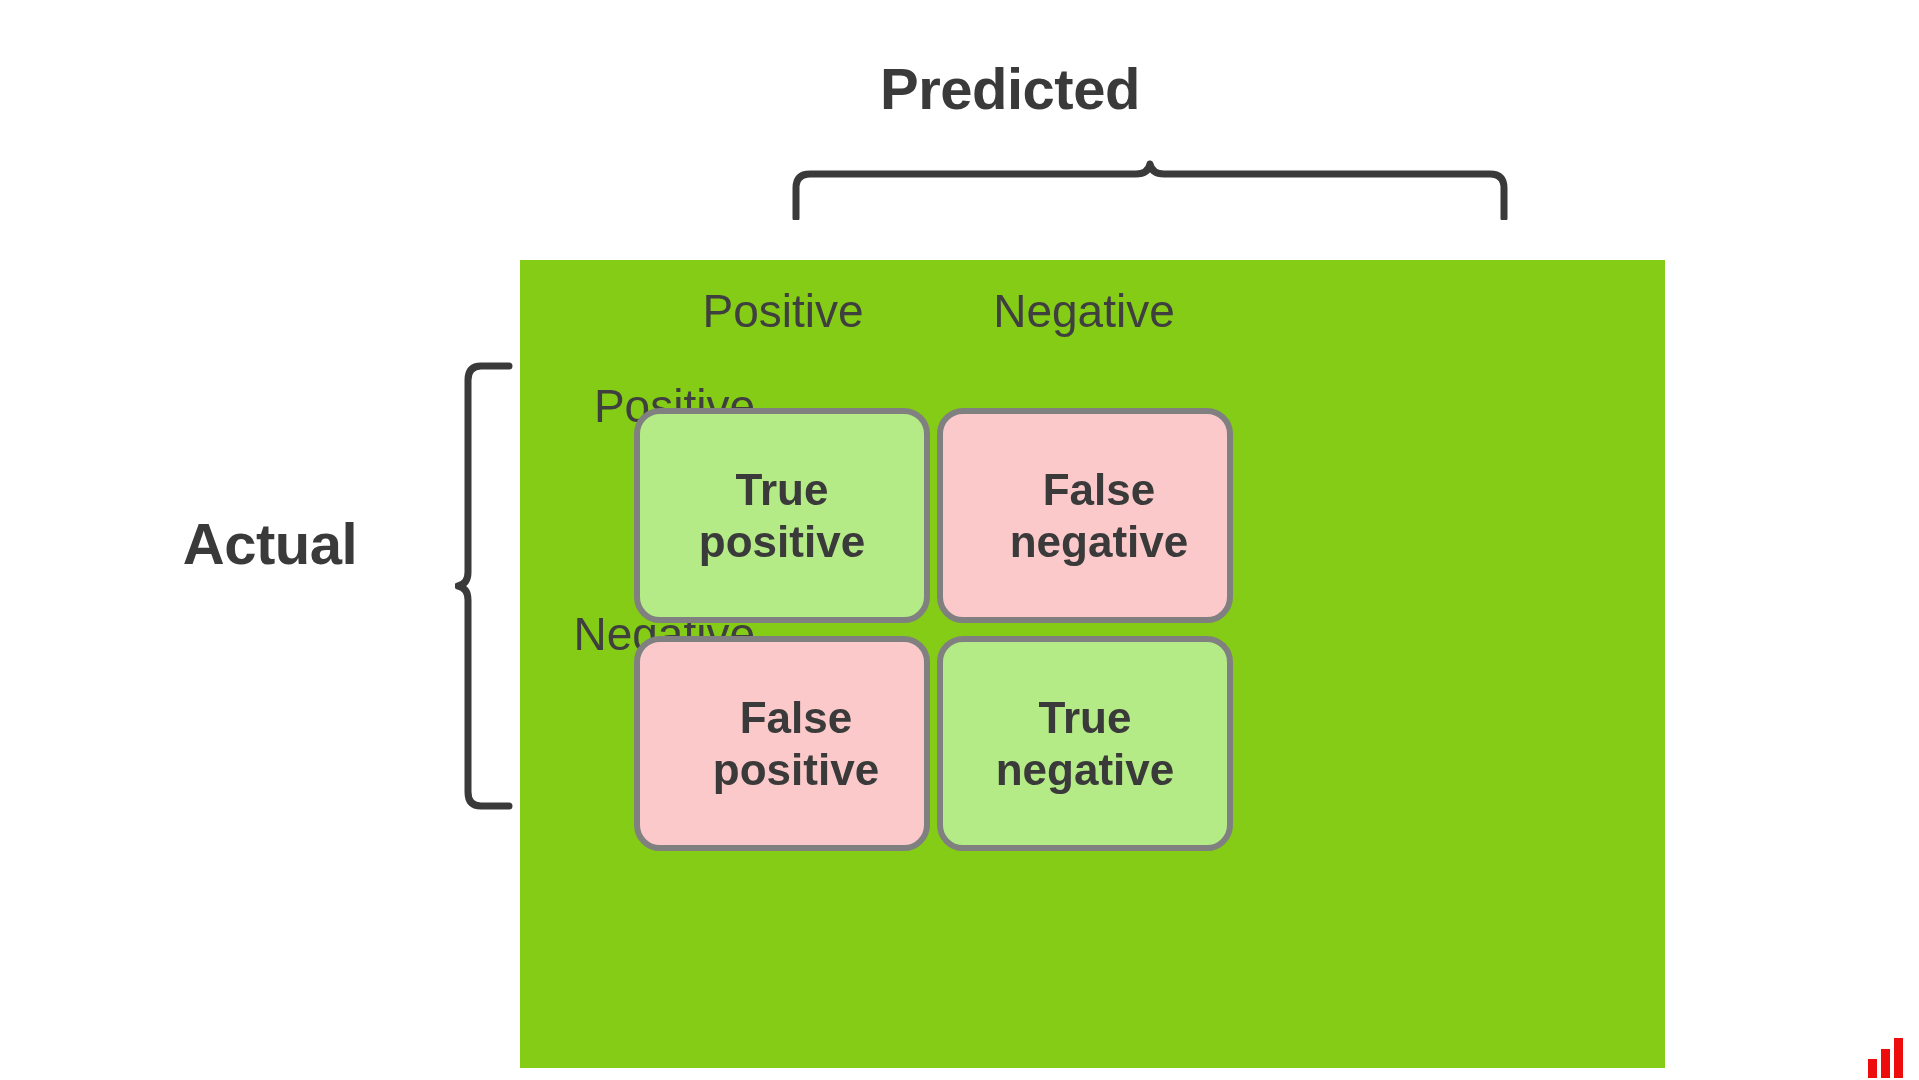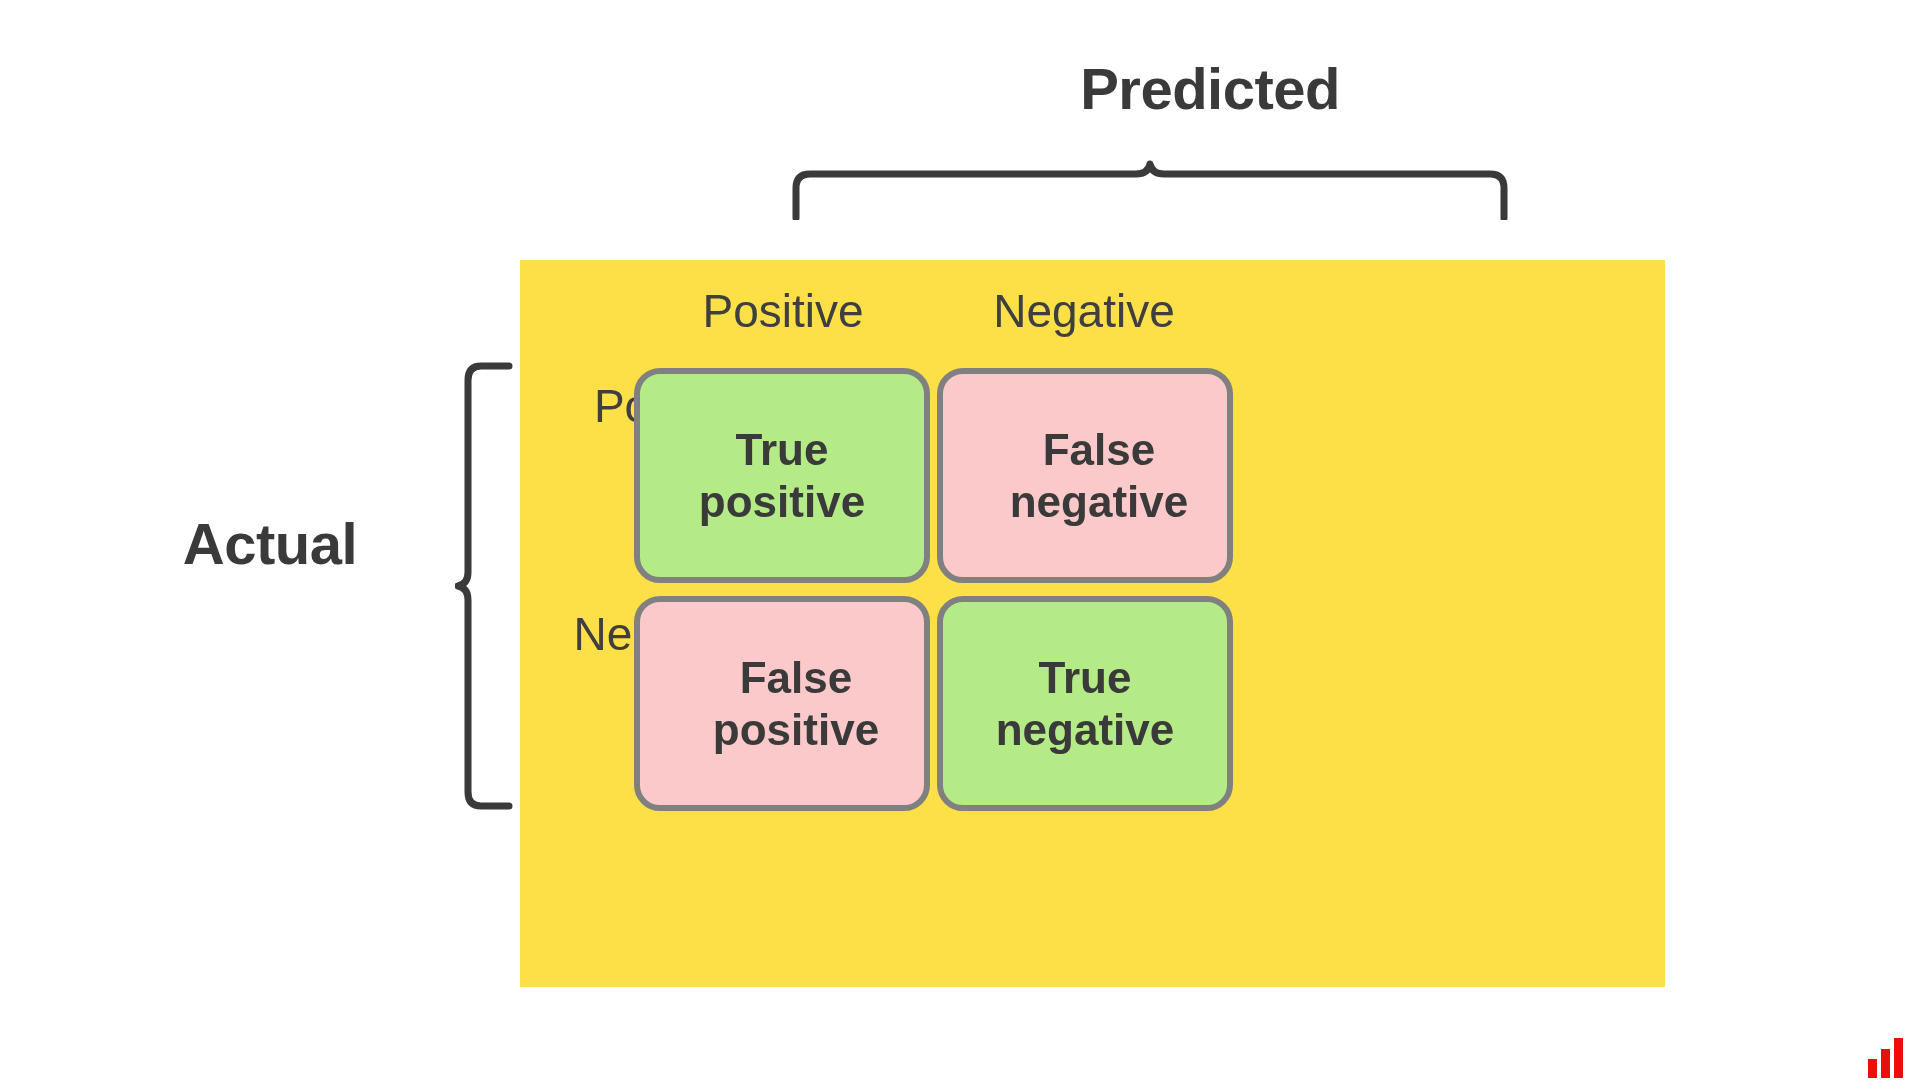--- a/index.html
+++ b/index.html
@@ -15,21 +15,21 @@
     font-family: "Liberation Sans", sans-serif;
     -webkit-font-smoothing: antialiased;
   }
 
   
   #predicted-title {
     position: absolute;
     left: 880px;
     top: 60px;
     width: 460px;
-    text-align: right;
+    text-align: left;
     font-size: 58px;
     font-weight: bold;
     color: #3a3a3a;
     letter-spacing: -0.5px;
     line-height: 1;
   }
 
   
   #top-brace {
     position: absolute;
@@ -59,22 +59,22 @@
     letter-spacing: -0.5px;
     line-height: 1;
   }
 
   
   #matrix-panel {
     position: absolute;
     left: 520px;
     top: 260px;
     width: 1145px;
-    height: 727px;
-    background: #fde047;
+    height: 808px;
+    background: #84cc16;
   }
 
   
   .col-header {
     position: absolute;
     top: 28px;
     width: 300px;
     text-align: center;
     font-size: 46px;
     font-weight: normal;
@@ -107,20 +107,21 @@
     box-sizing: border-box;
     display: flex;
     align-items: center;
     justify-content: center;
     text-align: center;
     font-size: 44px;
     font-weight: bold;
     color: #3a3a3a;
     line-height: 1.18;
     padding: 0 12px;
+    margin-top: 40px;
   }
   .cell-green { background: #b4eb86; }
   .cell-pink  { background: #fbc9c9; padding-left: 40px; }
 
   #cell-tp { left: 114px; top: 108px; }
   #cell-fn { left: 417px; top: 108px; }
   #cell-fp { left: 114px; top: 336px; }
   #cell-tn { left: 417px; top: 336px; }
 
   .cell-text { display: block; }

